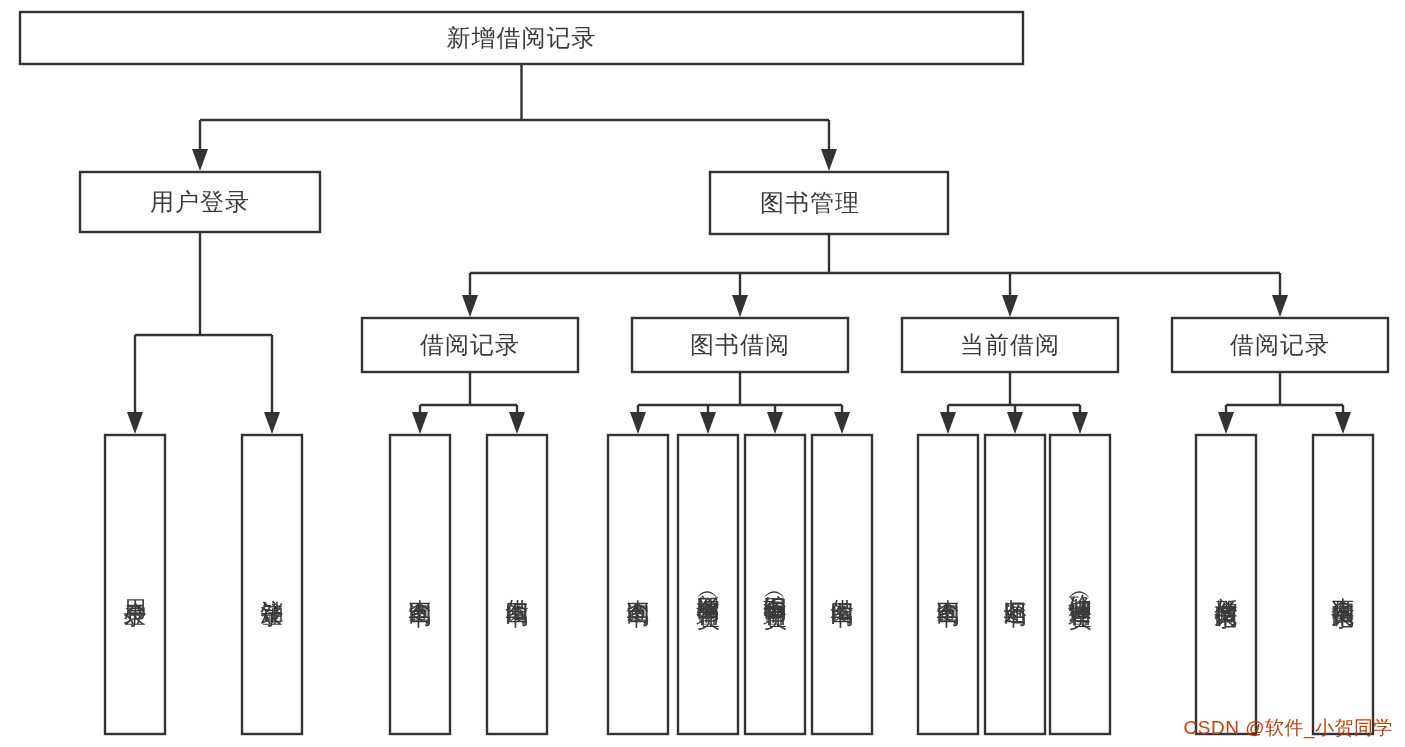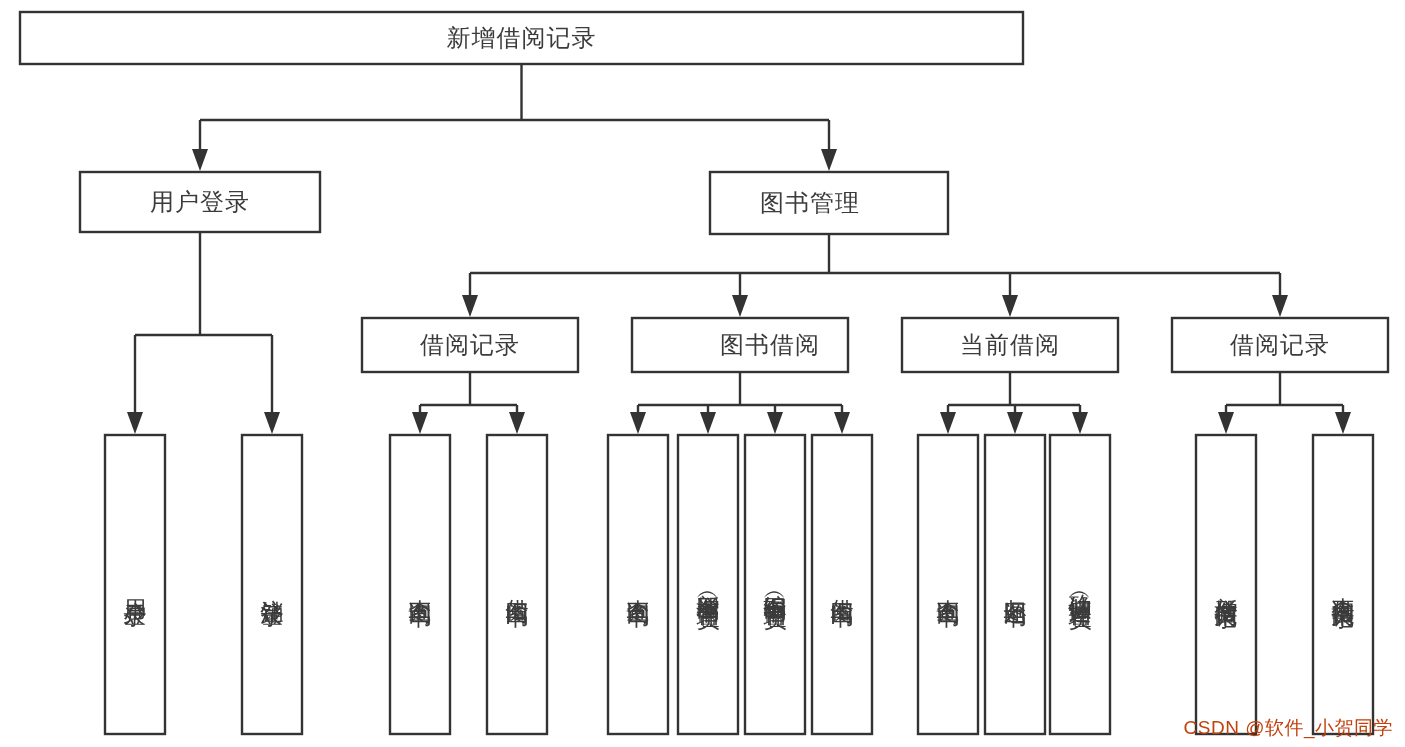--- a/index.html
+++ b/index.html
@@ -162,21 +162,21 @@
         <rect x="1196" y="435" width="60" height="299" class="node-box"></rect>
         <rect x="1313" y="435" width="60" height="299" class="node-box"></rect>
       </g>
   </svg>
 
   <div id="labels-layer">
       <div class="hlabel-wrap" style="left: 20px; top: 12px; width: 1003px; height: 52px;">新增借阅记录</div>
       <div class="hlabel-wrap" style="left: 80px; top: 172px; width: 240px; height: 60px;">用户登录</div>
       <div class="hlabel-wrap" style="left: 710px; top: 172px; width: 200px; height: 62px; border-radius: 23px;">图书管理</div>
       <div class="hlabel-wrap" style="left: 362px; top: 318px; width: 216px; height: 54px;">借阅记录</div>
-      <div class="hlabel-wrap" style="left: 632px; top: 318px; width: 216px; height: 54px; margin-left: 30px;">图书借阅</div>
+      <div class="hlabel-wrap" style="left: 632px; top: 318px; width: 216px; height: 54px;">图书借阅</div>
       <div class="hlabel-wrap" style="left: 902px; top: 318px; width: 216px; height: 54px; font-family: Liberation Serif, serif;">当前借阅</div>
       <div class="hlabel-wrap" style="left: 1172px; top: 318px; width: 216px; height: 54px;">借阅记录</div>
       <div class="vlabel-wrap" style="left: 105px; top: 435px; width: 60px; height: 299px;">用户登录</div>
       <div class="vlabel-wrap" style="left: 242px; top: 435px; width: 60px; height: 299px;">注销登录</div>
       <div class="vlabel-wrap" style="left: 390px; top: 435px; width: 60px; height: 299px;">查询图书</div>
       <div class="vlabel-wrap" style="left: 487px; top: 435px; width: 60px; height: 299px;">借阅图书</div>
       <div class="vlabel-wrap" style="left: 608px; top: 435px; width: 60px; height: 299px;">查询图书</div>
       <div class="vlabel-wrap" style="left: 678px; top: 435px; width: 60px; height: 299px;">新增图书（管理员）</div>
       <div class="vlabel-wrap" style="left: 745px; top: 435px; width: 60px; height: 299px;">编辑图书（管理员）</div>
       <div class="vlabel-wrap" style="left: 812px; top: 435px; width: 60px; height: 299px;">借阅图书</div>

